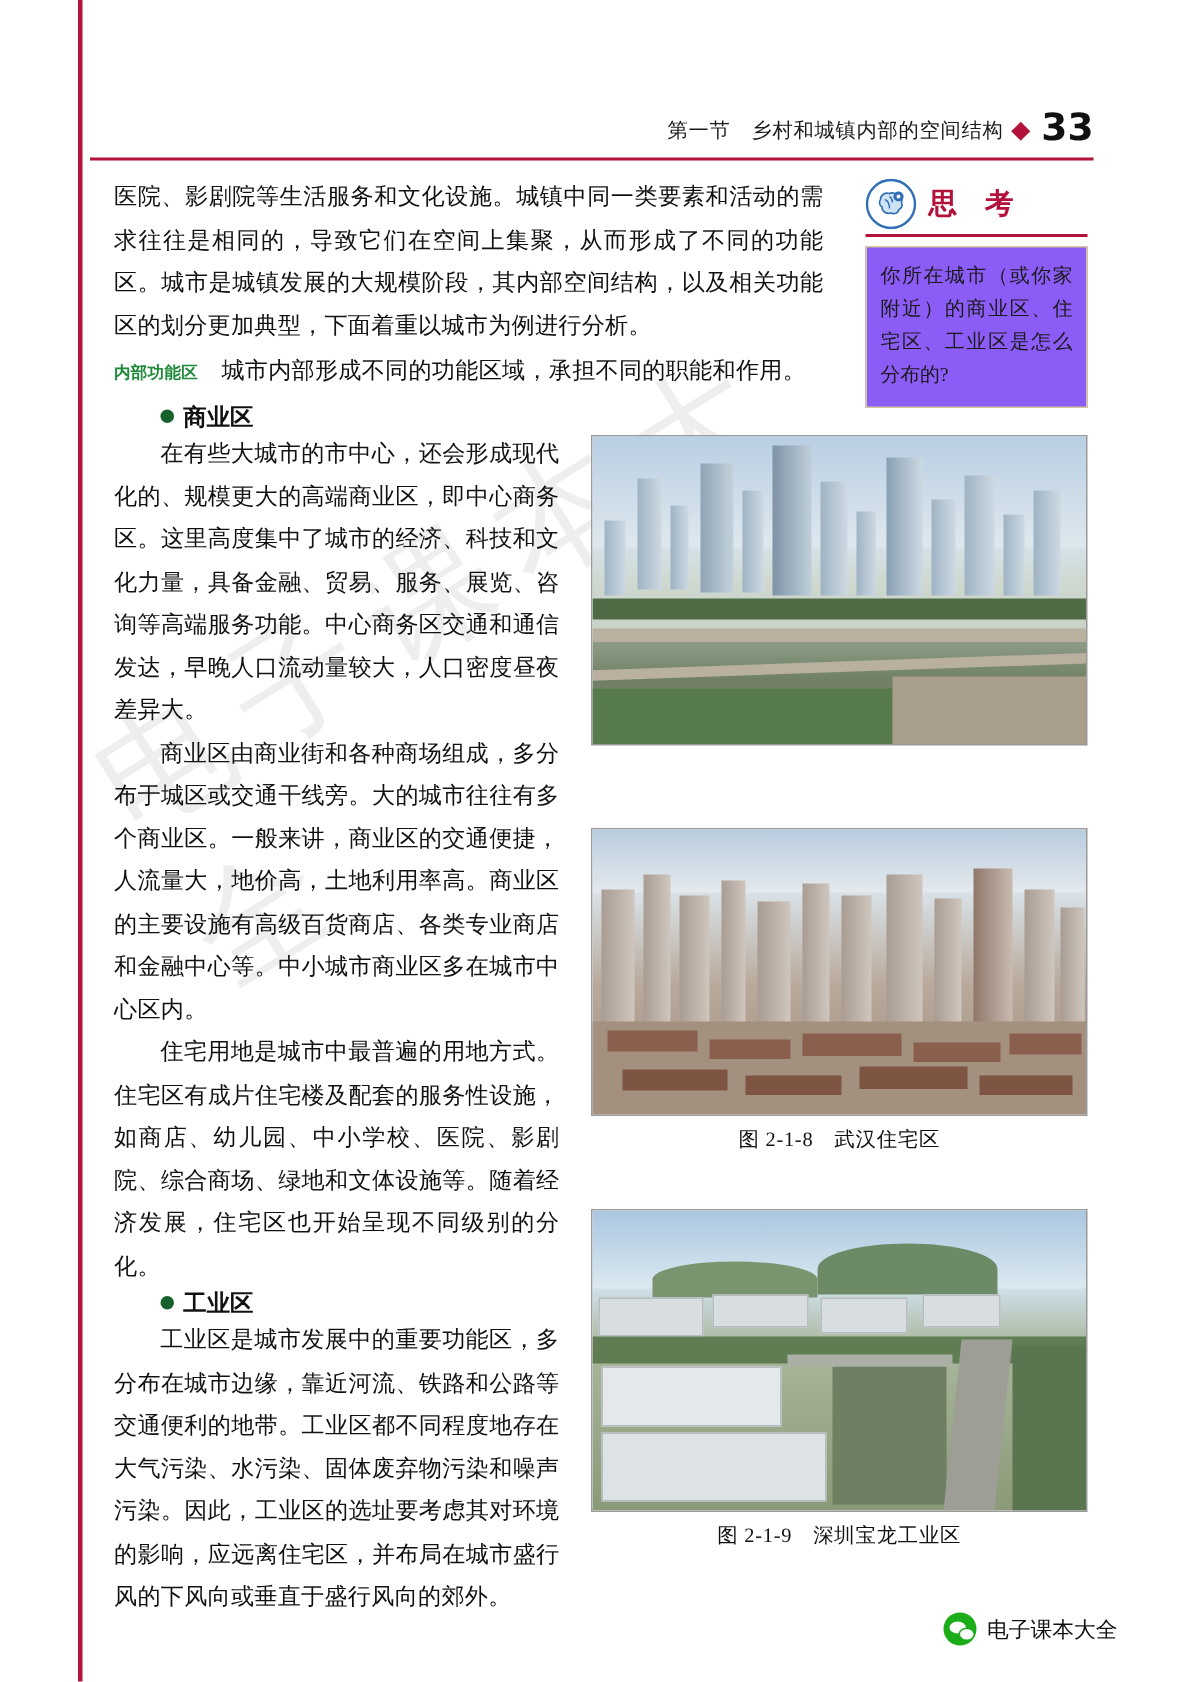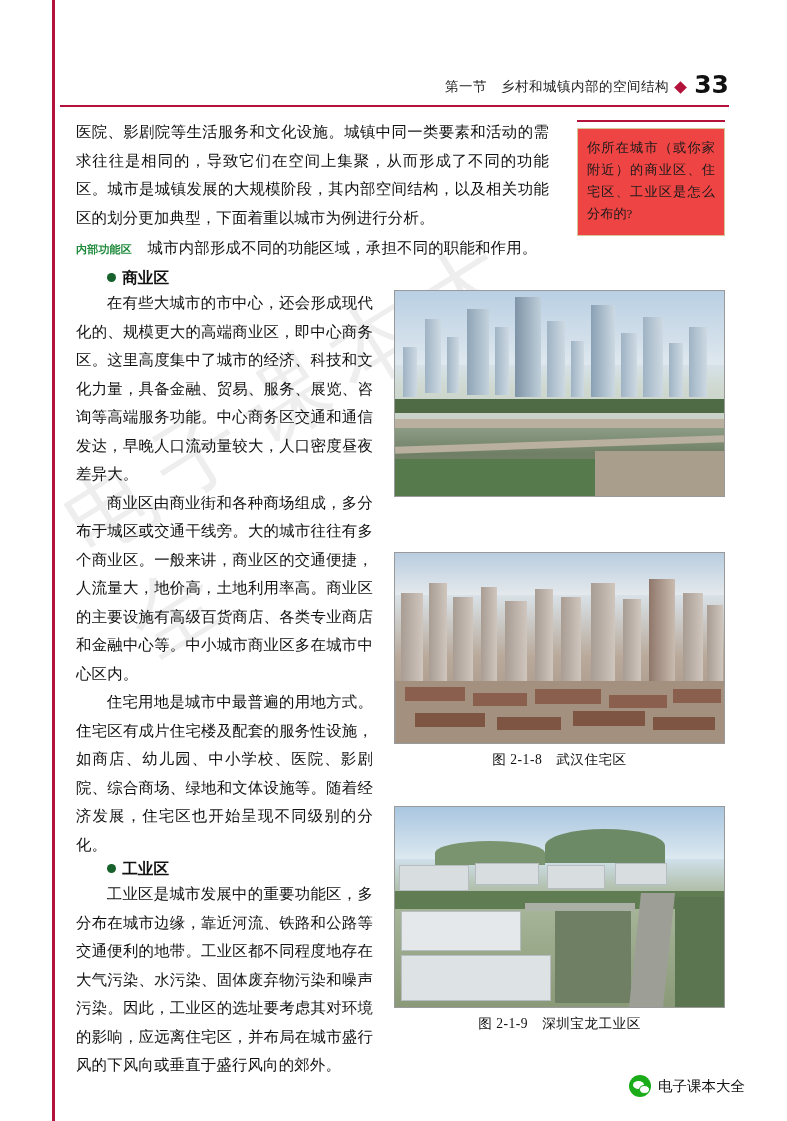--- a/index.html
+++ b/index.html
@@ -133,21 +133,21 @@
     color: #b3123a;
     letter-spacing: 6px;
   }
   .think-underline {
     height: 2px;
     background: #b3123a;
     margin-top: 2px;
   }
   .think-body {
     margin-top: 6px;
-    background: #ef4444;
+    background: #8b5cf6;
     border: 1px solid #d8c79a;
     padding: 8px 9px 10px 9px;
     font-size: 13.2px;
     line-height: 22px;
     color: #1a1a1a;
     text-align: justify;
   }
 
   
   .figure {
@@ -271,20 +271,32 @@
   <div class="watermark">电子课本大全</div>
 
   <div class="full-width">
     <p class="para">医院、影剧院等生活服务和文化设施。城镇中同一类要素和活动的需求往往是相同的，导致它们在空间上集聚，从而形成了不同的功能区。城市是城镇发展的大规模阶段，其内部空间结构，以及相关功能区的划分更加典型，下面着重以城市为例进行分析。</p>
     <p class="para" style="margin-top:2px;">
       <span class="green-head">内部功能区</span><span>　城市内部形成不同的功能区域，承担不同的职能和作用。</span>
     </p>
   </div>
 
   <div class="think-box">
+    <div class="think-title-row">
+      <span class="think-icon">
+        <svg viewBox="0 0 34 34" width="34" height="34">
+          <circle cx="17" cy="17" r="16" fill="none" stroke="#2f6fb5" stroke-width="1.6"></circle>
+          <path d="M10 14c0-3 3-5 6-4 2-1 5 0 6 2 2 0 3 2 2 4 1 2 0 4-2 5 0 2-3 3-5 2-3 1-6-1-6-4-2-1-2-4-1-5z" fill="#cfe3f5" stroke="#2f6fb5" stroke-width="1.1"></path>
+          <circle cx="22" cy="12" r="3.4" fill="#2f6fb5"></circle>
+          <circle cx="22" cy="12" r="1.3" fill="#fff"></circle>
+          <path d="M13 14c2 1 3 3 3 6M16 12c1.5 1 2 2 2 4" fill="none" stroke="#2f6fb5" stroke-width="1"></path>
+        </svg>
+      </span>
+      <span class="think-title">思 考</span>
+    </div>
     <div class="think-underline"></div>
     <div class="think-body">你所在城市（或你家附近）的商业区、住宅区、工业区是怎么分布的?</div>
   </div>
 
   <div class="col-left" style="top:268px;">
     <p class="section-head">
       <span class="bullet-dot"></span><span>商业区</span>
     </p>
     <p class="para indent" style="margin-top:0;">在有些大城市的市中心，还会形成现代化的、规模更大的高端商业区，即中心商务区。这里高度集中了城市的经济、科技和文化力量，具备金融、贸易、服务、展览、咨询等高端服务功能。中心商务区交通和通信发达，早晚人口流动量较大，人口密度昼夜差异大。</p>
     <p class="para indent">商业区由商业街和各种商场组成，多分布于城区或交通干线旁。大的城市往往有多个商业区。一般来讲，商业区的交通便捷，人流量大，地价高，土地利用率高。商业区的主要设施有高级百货商店、各类专业商店和金融中心等。中小城市商业区多在城市中心区内。</p>

